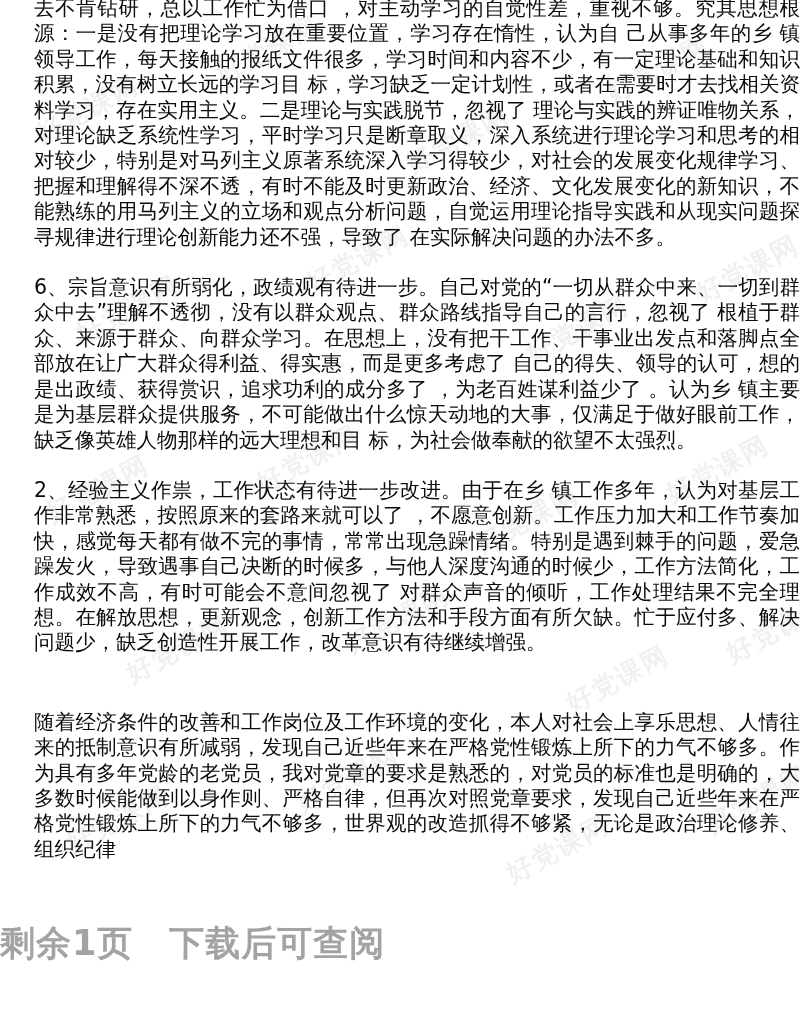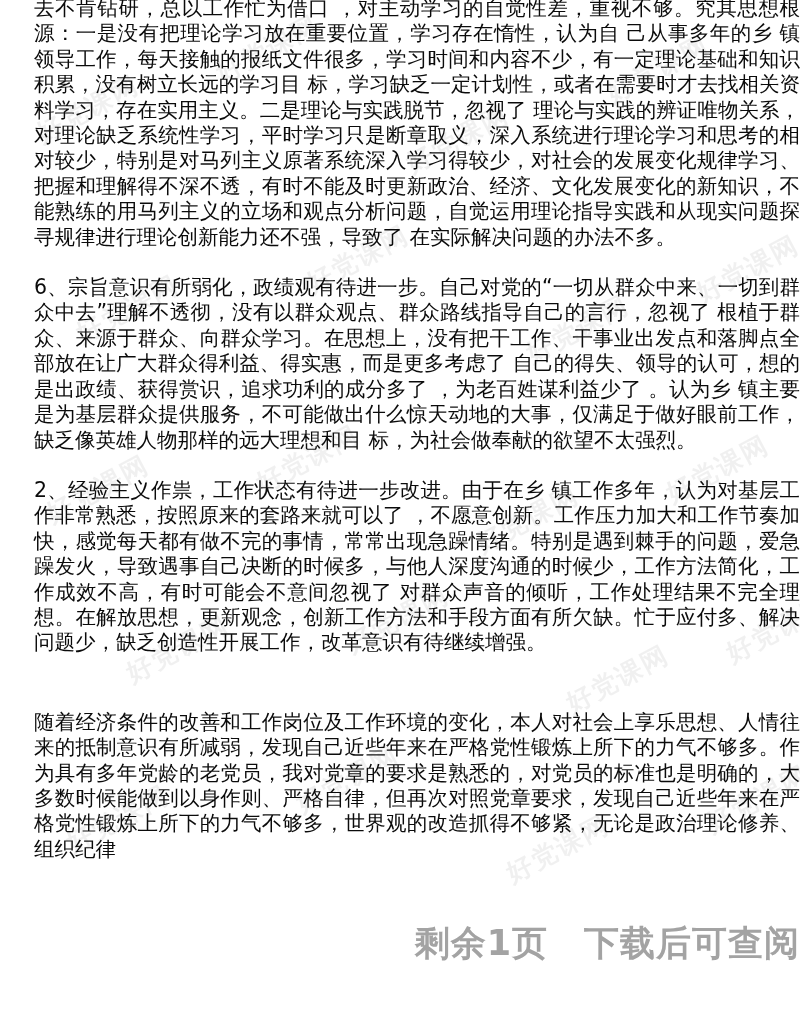--- a/index.html
+++ b/index.html
@@ -72,21 +72,21 @@
   .gap-sm { height: 24px; }
   .gap-lg { height: 30px; }
 
   
   #banner {
     position: absolute;
     left: 0;
     right: 0;
     top: 920px;
     z-index: 4;
-    text-align: right;
+    text-align: left;
     color: #a3a3a3;
     font-size: 35px;
     font-weight: 700;
     letter-spacing: 1px;
     font-family: "DejaVu Sans", "Liberation Sans", sans-serif;
     white-space: pre;
   }
 </style>
 </head>
 <body>

